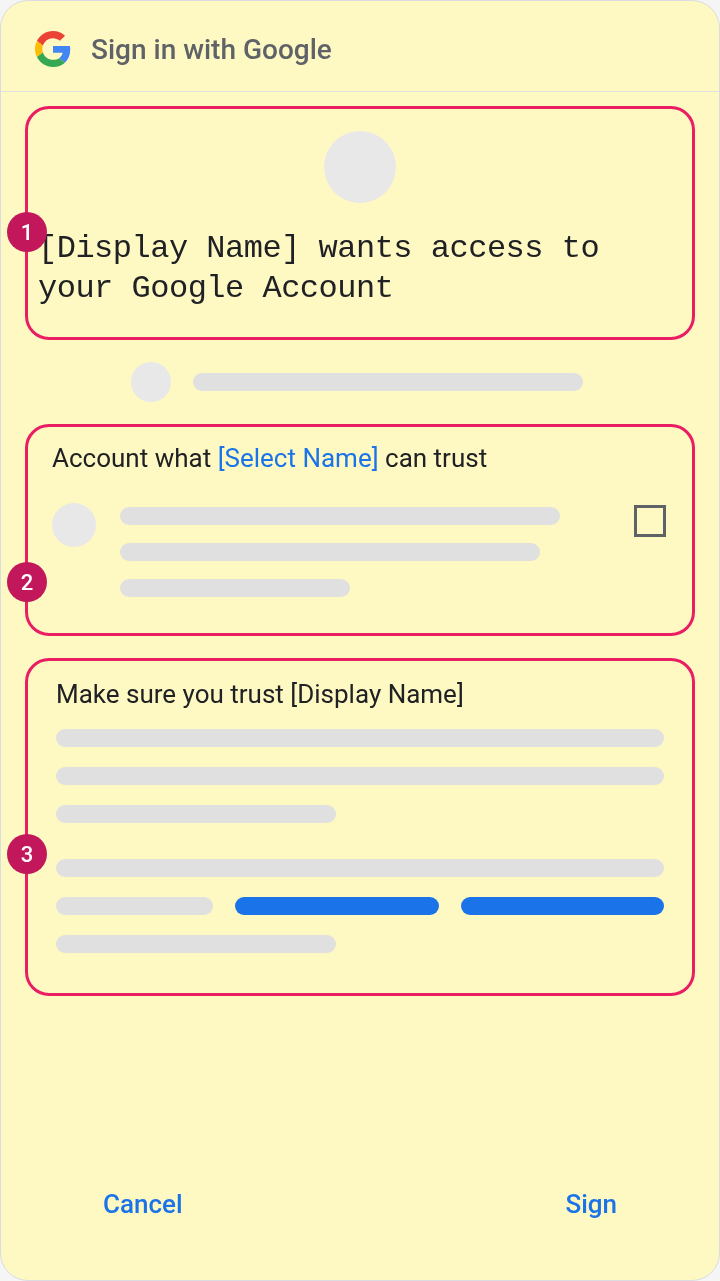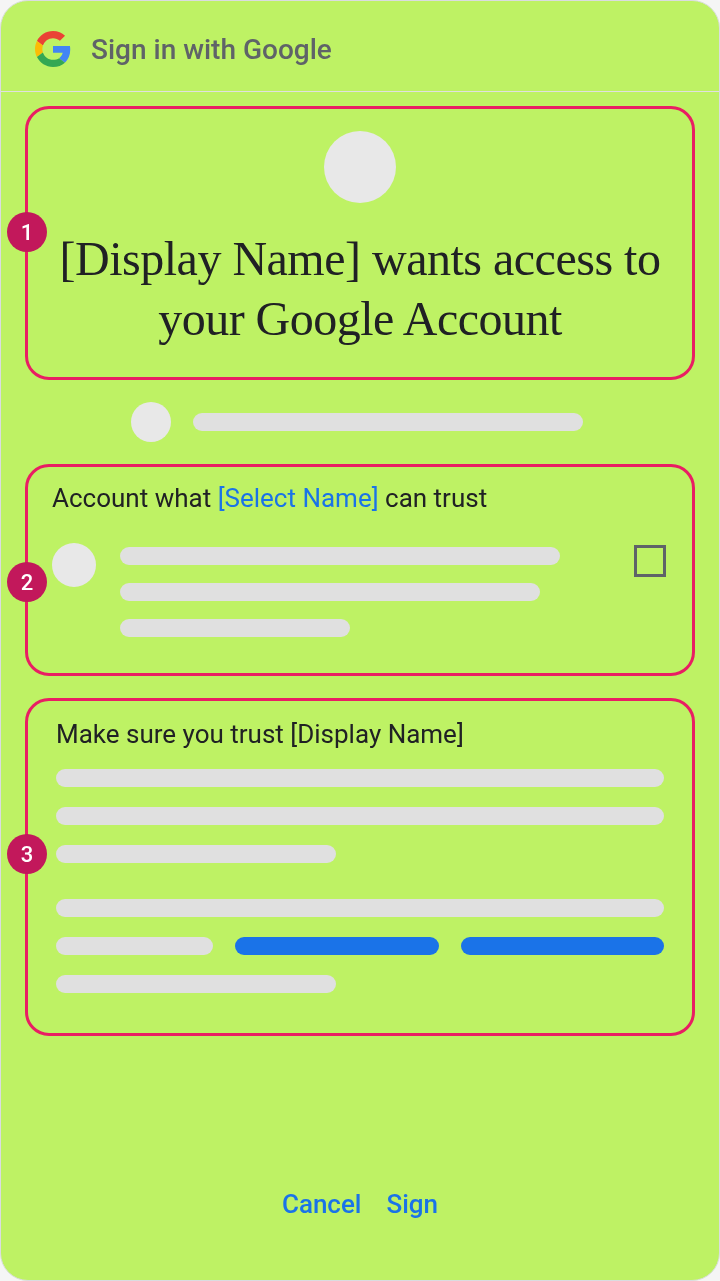--- a/index.html
+++ b/index.html
@@ -10,21 +10,21 @@
     --blue:#1a73e8;
     --pink:#e91e63;
     --pink-dark:#c2185b;
     --light:#e8e8e8;
     --light2:#e0e0e0;
     --blue-bar:#1a73e8;
   }
   *{box-sizing:border-box;}
   html,body{margin:0;padding:0;background:#f5f5f5;font-family:Roboto,Arial,Helvetica,sans-serif;}
   .device{
-    width:var(--w);height:var(--h);margin:0 auto;background:#bef264;
+    width:var(--w);height:var(--h);margin:0 auto;background:#fef9c3;
     border:1px solid #dadce0;border-radius:28px;overflow:hidden;position:relative;
   }
 
   
   .header{display:flex;align-items:center;gap:20px;padding:30px 34px 24px 34px;}
   .gicon{width:36px;height:36px;}
   .header-title{color:var(--grey-text);font-size:28px;font-weight:500;}
   .hr{height:1px;background:#e0e0e0;width:100%;}
 
   
@@ -38,22 +38,22 @@
     background:var(--pink-dark);color:#fff;display:flex;align-items:center;justify-content:center;
     font-size:22px;font-weight:500;z-index:5;
   }
   .annot-badge.offset1{top:106px;}
   .annot-badge.offset2{top:456px;}
   .annot-badge.offset3{top:728px;}
 
   
   .sec1{padding:22px 10px 28px 10px;display:flex;flex-direction:column;align-items:center;}
   .avatar-lg{width:72px;height:72px;border-radius:50%;background:var(--light);margin-bottom:26px;}
-  .headline{font-family:Liberation Serif, serif;font-weight:400;color:#202124;
-    font-size:48px;line-height:1.25;text-align:center;letter-spacing:-.5px;}
+  .headline{font-family:Liberation Mono, monospace;font-weight:400;color:#202124;
+    font-size:32px;line-height:1.25;text-align:left;letter-spacing:-.5px;}
 
   
   .acct{display:flex;align-items:center;gap:22px;margin:8px 0 8px 130px;}
   .acct .dot{width:40px;height:40px;border-radius:50%;background:var(--light);}
   .acct .bar{width:390px;height:18px;border-radius:9px;background:var(--light2);}
 
   
   .sec2{padding:16px 24px 36px 24px;}
   .sec2-title{font-family:"Google Sans",Roboto,Arial,sans-serif;font-size:26px;color:#202124;font-weight:400;}
   .sec2-title .blue{color:var(--blue);}
@@ -69,21 +69,21 @@
   .sec3-title{font-family:"Google Sans",Roboto,Arial,sans-serif;font-size:26px;color:#202124;font-weight:400;margin-bottom:20px;}
   .para1,.para2{display:flex;flex-direction:column;gap:20px;}
   .para2{margin-top:36px;}
   .full{width:100%;}
   .w280{width:280px;}
   .row-inline{display:flex;gap:22px;width:100%;}
   .blue-bar{background:var(--blue-bar);}
   .seg1{width:170px;} .seg2{width:220px;} .seg3{width:220px;}
 
   
-  .footer{position:absolute;left:0;right:0;bottom:0;display:flex;justify-content:center;
+  .footer{position:absolute;left:0;right:0;bottom:0;display:flex;justify-content:space-between;
     padding:44px 96px 60px 96px;gap:13px;}
   .tbtn{color:var(--blue);font-family:"Google Sans",Roboto,Arial,sans-serif;font-size:26px;font-weight:500;
     background:none;border:none;cursor:pointer;}
 </style>
 </head>
 <body>
 
 <div class="device">
 
   <div class="header">

